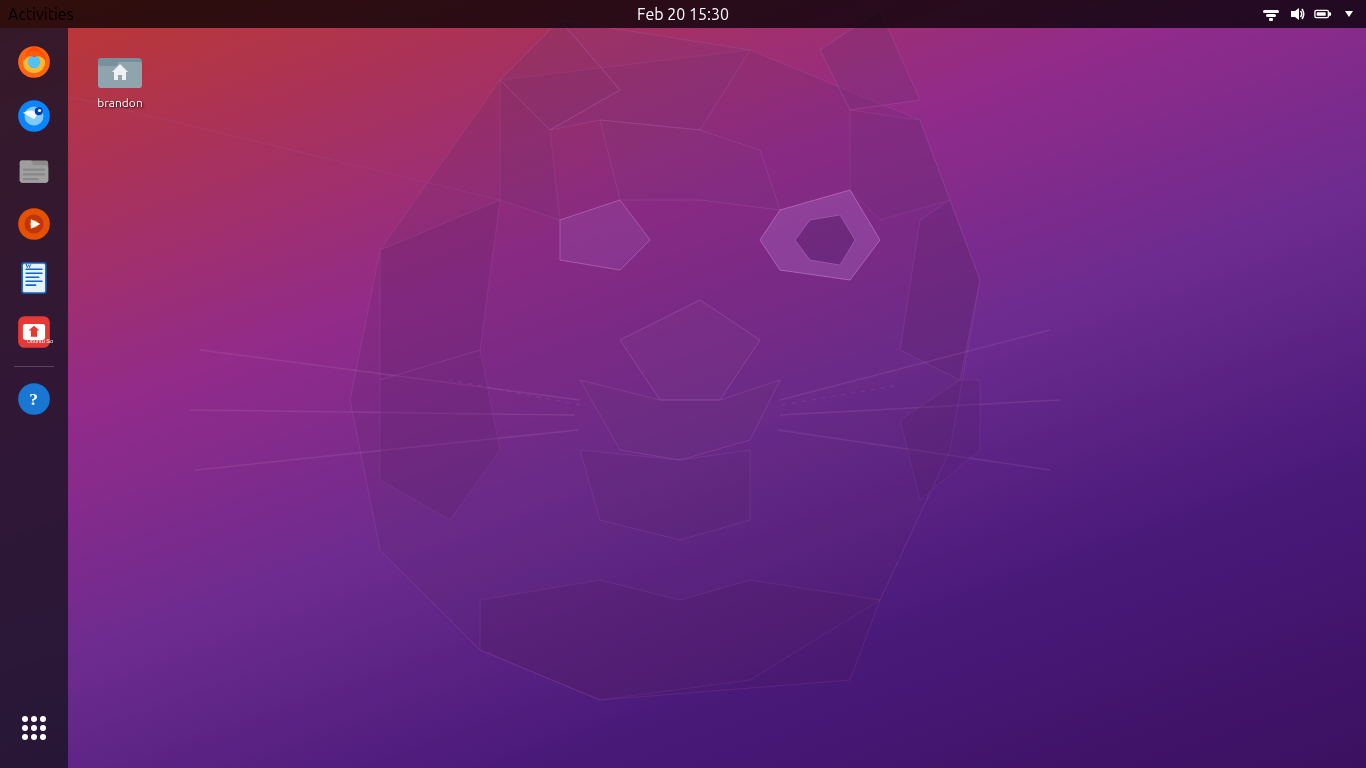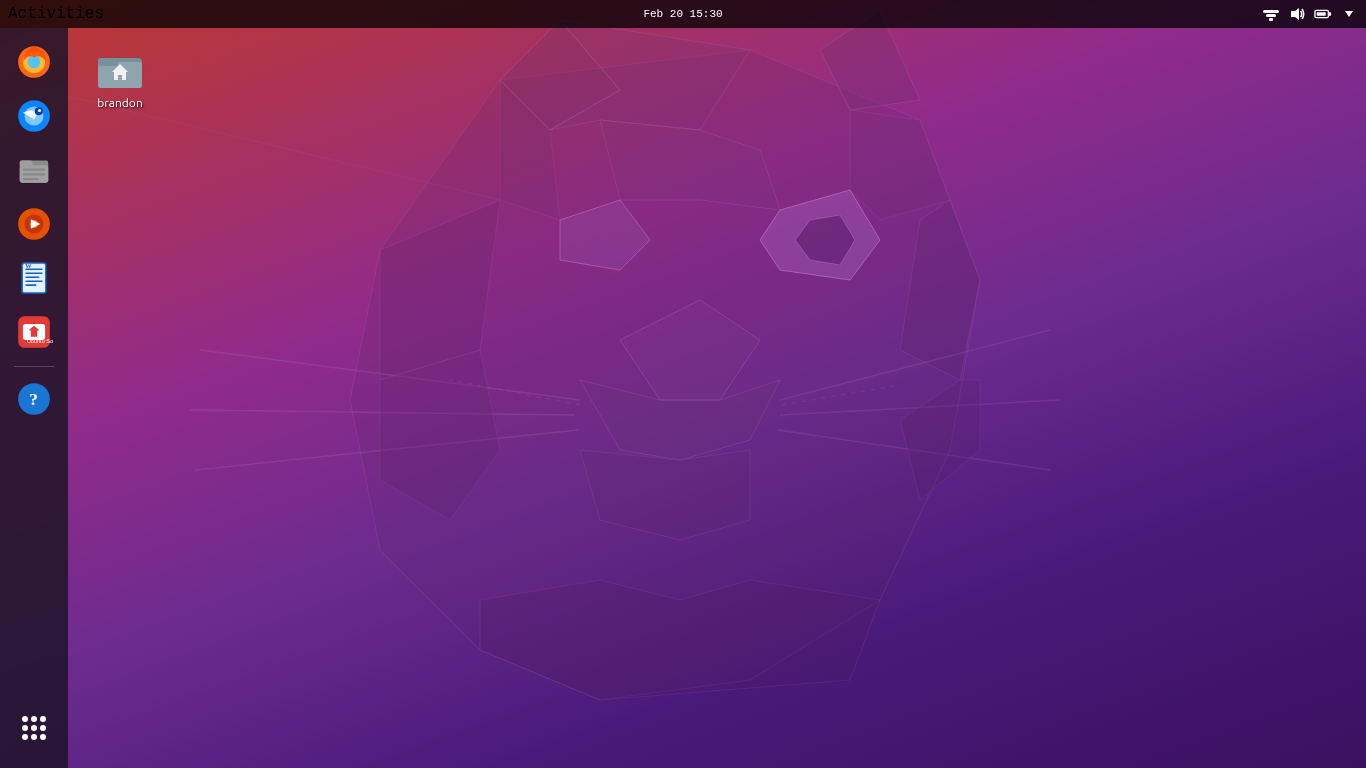--- a/index.html
+++ b/index.html
@@ -32,26 +32,25 @@
     #topbar {
       position: absolute;
       top: 0; left: 0; right: 0;
       height: 28px;
       background: rgba(0,0,0,0.75);
       display: flex;
       align-items: center;
       justify-content: space-between;
       z-index: 100;
       padding: 0 8px;
-      font-family: Liberation Mono, monospace;
     }
 
     #topbar-clock {
       color: white;
-      font-size: 11px;
+      font-size: 16px;
       position: absolute;
       left: 50%;
       transform: translateX(-50%);
       white-space: nowrap;
     }
 
     #topbar-indicators {
       display: flex;
       align-items: center;
       gap: 8px;

